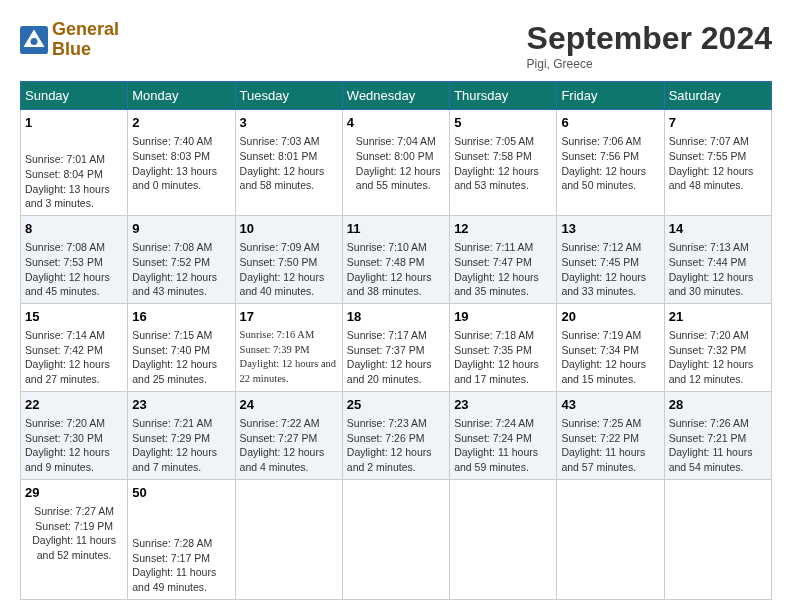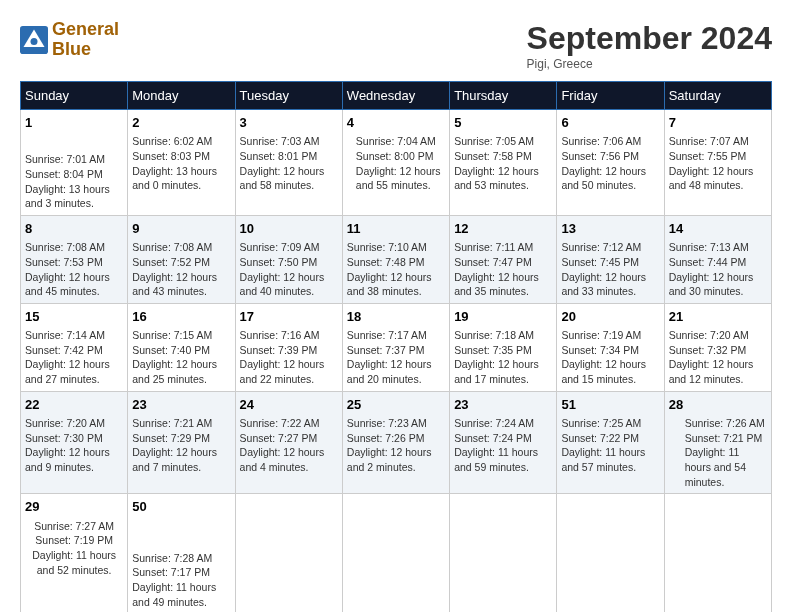--- a/index.html
+++ b/index.html
@@ -42,21 +42,21 @@
     .location {
       font-size: 12px;
       color: #555;
     }
     table {
       width: 100%;
       border-collapse: collapse;
       font-size: 11px;
     }
     thead tr {
-      background-color: #0f172a;
+      background-color: #0f766e;
       color: #fff;
     }
     thead th {
       padding: 6px 4px;
       text-align: left;
       font-size: 13px;
       font-weight: normal;
       border: 1px solid #2b6cb0;
     }
     tbody td {
@@ -121,21 +121,21 @@
   <tbody id="calendar-body">
   <tr>
         <td>
           <span class="day-num">1</span>
           <div class="day-info" style="white-space: pre-line; margin-top: 20px;">Sunrise: 7:01 AM
 Sunset: 8:04 PM
 Daylight: 13 hours and 3 minutes.</div>
         </td>
         <td>
           <span class="day-num">2</span>
-          <div class="day-info" style="white-space: pre-line;">Sunrise: 6:02 AM
+          <div class="day-info" style="white-space: pre-line;">Sunrise: 7:40 AM
 Sunset: 8:03 PM
 Daylight: 13 hours and 0 minutes.</div>
         </td>
         <td>
           <span class="day-num">3</span>
           <div class="day-info" style="white-space: pre-line;">Sunrise: 7:03 AM
 Sunset: 8:01 PM
 Daylight: 12 hours and 58 minutes.</div>
         </td>
         <td>
@@ -215,21 +215,21 @@
 Daylight: 12 hours and 27 minutes.</div>
         </td>
         <td>
           <span class="day-num">16</span>
           <div class="day-info" style="white-space: pre-line;">Sunrise: 7:15 AM
 Sunset: 7:40 PM
 Daylight: 12 hours and 25 minutes.</div>
         </td>
         <td>
           <span class="day-num">17</span>
-          <div class="day-info" style="white-space: pre-line;">Sunrise: 7:16 AM
+          <div class="day-info" style="white-space: pre-line; font-family: Liberation Serif, serif;">Sunrise: 7:16 AM
 Sunset: 7:39 PM
 Daylight: 12 hours and 22 minutes.</div>
         </td>
         <td>
           <span class="day-num">18</span>
           <div class="day-info" style="white-space: pre-line;">Sunrise: 7:17 AM
 Sunset: 7:37 PM
 Daylight: 12 hours and 20 minutes.</div>
         </td>
         <td>
@@ -276,28 +276,28 @@
 Sunset: 7:26 PM
 Daylight: 12 hours and 2 minutes.</div>
         </td>
         <td>
           <span class="day-num">23</span>
           <div class="day-info" style="white-space: pre-line;">Sunrise: 7:24 AM
 Sunset: 7:24 PM
 Daylight: 11 hours and 59 minutes.</div>
         </td>
         <td>
-          <span class="day-num">51</span>
+          <span class="day-num">43</span>
           <div class="day-info" style="white-space: pre-line;">Sunrise: 7:25 AM
 Sunset: 7:22 PM
 Daylight: 11 hours and 57 minutes.</div>
         </td>
         <td>
           <span class="day-num">28</span>
-          <div class="day-info" style="white-space: pre-line; margin-left: 16px;">Sunrise: 7:26 AM
+          <div class="day-info" style="white-space: pre-line;">Sunrise: 7:26 AM
 Sunset: 7:21 PM
 Daylight: 11 hours and 54 minutes.</div>
         </td>
       </tr>
       <tr>
         <td>
           <span class="day-num">29</span>
           <div class="day-info" style="white-space: pre-line; text-align: center;">Sunrise: 7:27 AM
 Sunset: 7:19 PM
 Daylight: 11 hours and 52 minutes.</div>

